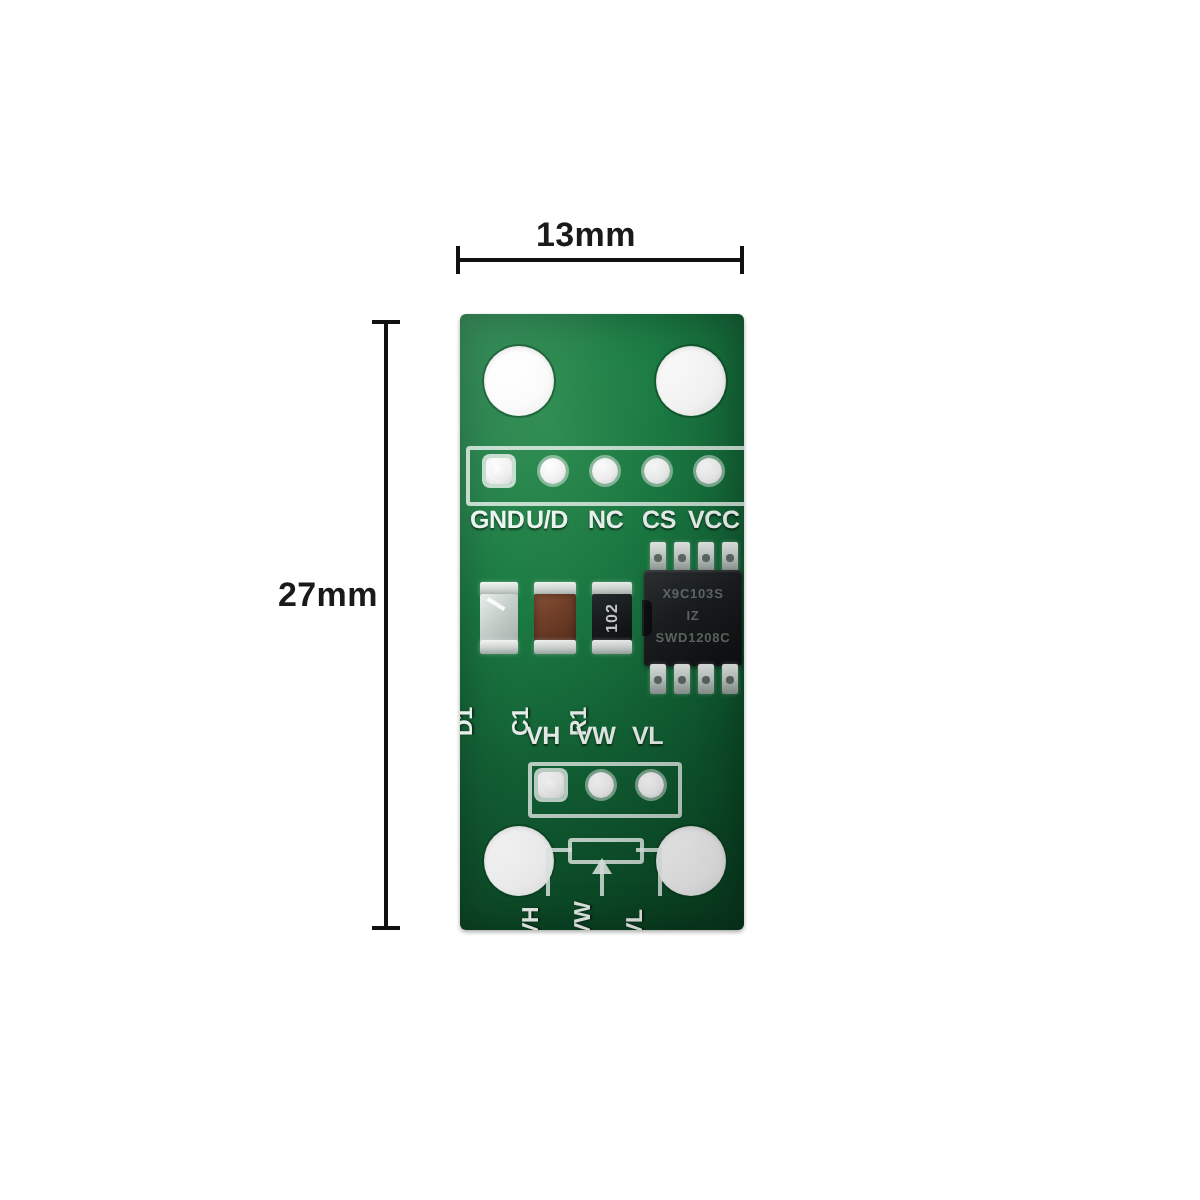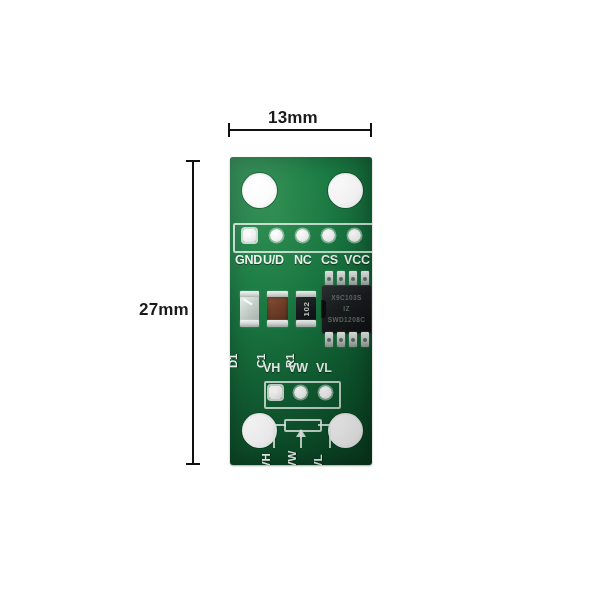--- a/index.html
+++ b/index.html
@@ -16,21 +16,21 @@
   
   .dim-label{
     position:absolute;
     color:#1a1a1a;
     font-size:17px;
     font-weight:600;
     letter-spacing:.2px;
     white-space:nowrap;
   }
   #dim-w-label{left:268px;top:108px;}
-  #dim-h-label{left:139px;top:300px;}
+  #dim-h-label{left:139px;top:288px;}
 
   .dim-line-h{
     position:absolute;
     left:228px;top:129px;width:144px;height:2px;
     background:#111;
   }
   .dim-line-h .cap{
     position:absolute;top:-6px;width:2px;height:14px;background:#111;
   }
   .dim-line-h .cap.left{left:0;}

